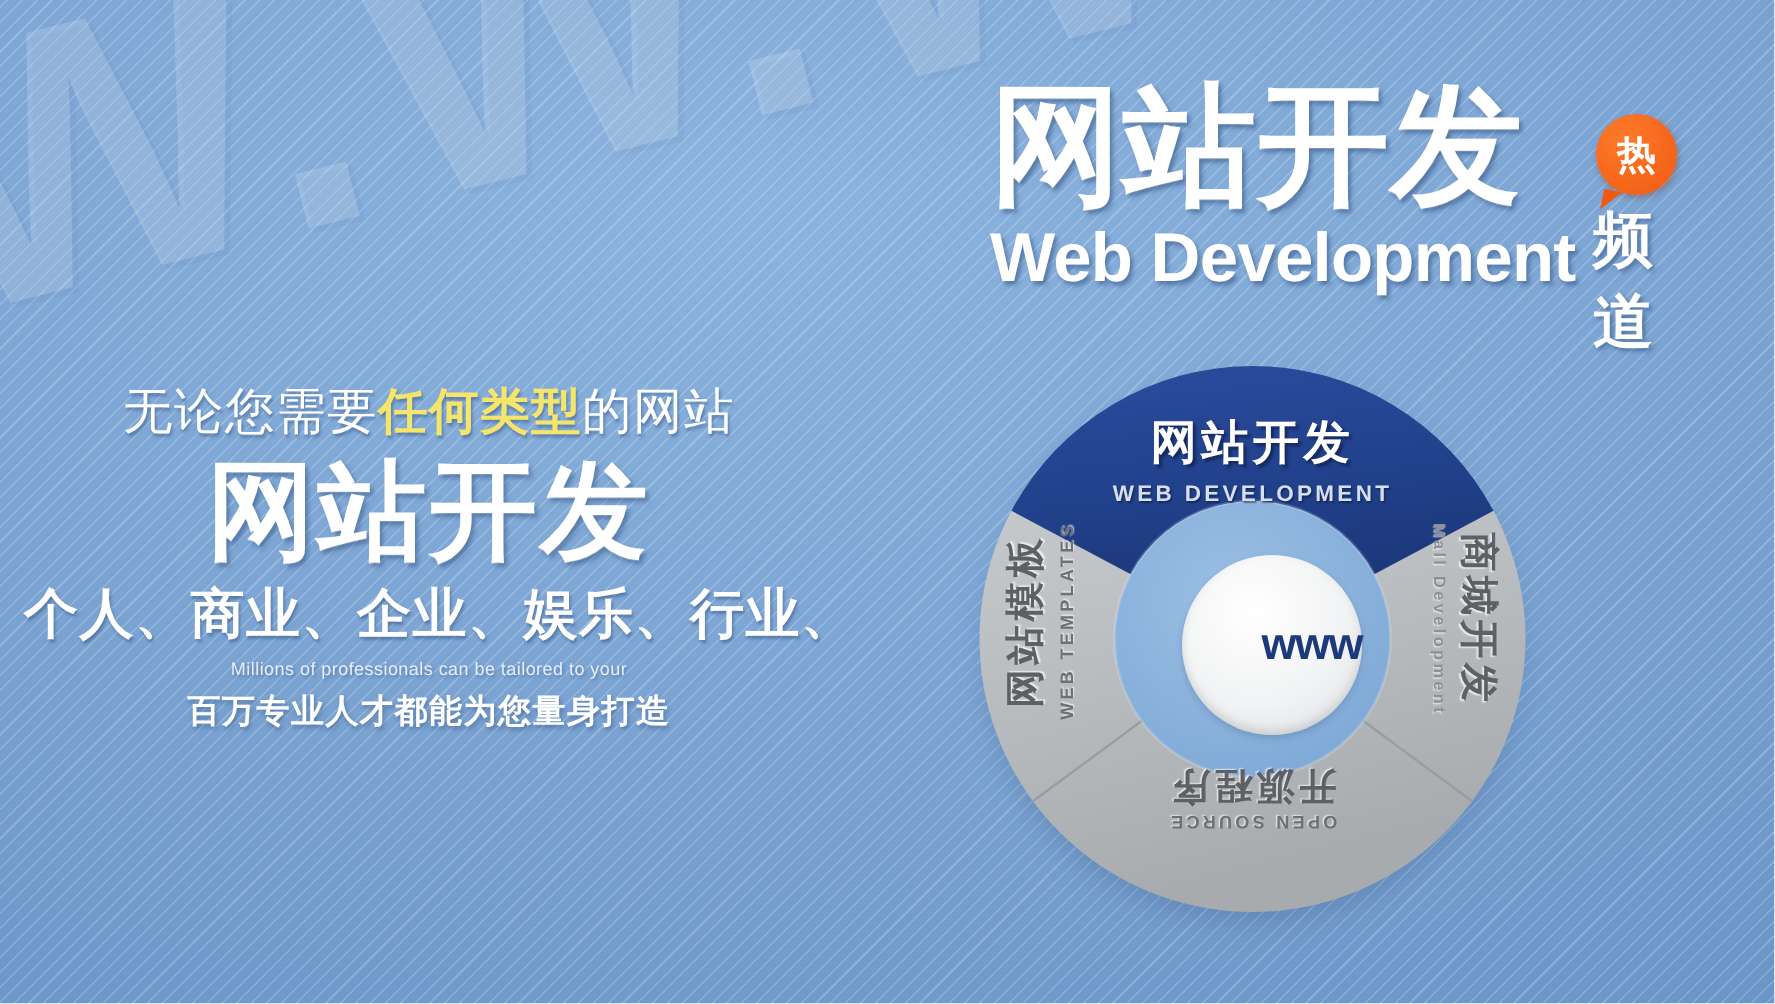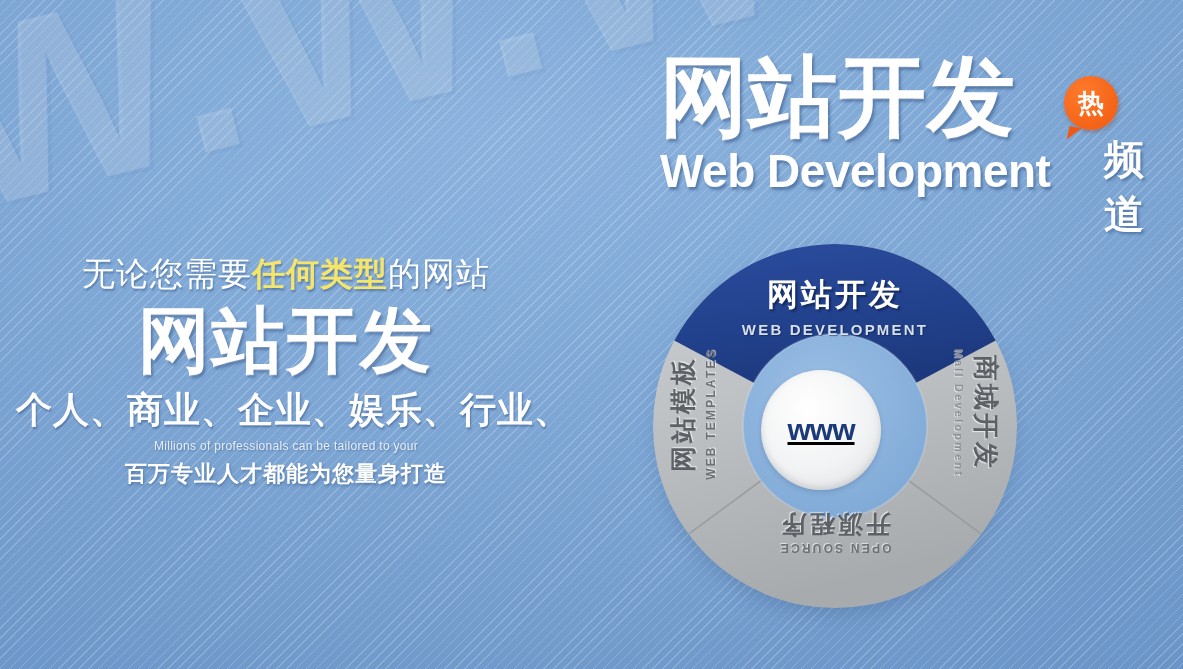--- a/index.html
+++ b/index.html
@@ -55,21 +55,20 @@
   #hot-badge:after {
     content:""; position:absolute; left:4px; bottom:-11px;
     border-left:12px solid #ef5a10; border-bottom:14px solid transparent;
     transform:rotate(12deg);
   }
   #channel-label {
     position:absolute; left:402px; top:80px;
     font-size:40px; font-weight:bold; color:#ffffff; letter-spacing:2px;
     text-shadow:2px 2px 3px rgba(45,80,130,0.55);
     font-family:Liberation Serif, serif;
-    margin-left:42px;
   }
 
   
   #copy { position:absolute; left:16px; top:252px; width:540px;text-align:center; }
   #lead {
     font-size:33px; color:#ffffff; letter-spacing:1px; white-space:nowrap;
     text-shadow:1px 2px 2px rgba(45,80,130,0.5);
     font-family:"DejaVu Sans","Liberation Sans",sans-serif;
   }
   #lead .hl { color:#f5e56a; font-weight:bold; }
@@ -144,26 +143,25 @@
   #lbl-bottom {
     left:90px; top:268px; width:200px;
     transform:rotate(180deg); transform-origin:50% 50%;
   }
   #lbl-bottom .seg-cn { font-size:25px; color:#5d6166;
      text-shadow:1px 1px 1px rgba(255,255,255,0.7); }
   #lbl-bottom .seg-en { font-size:12px; color:#6d7176; margin-top:3px;
      text-shadow:1px 1px 1px rgba(255,255,255,0.65); }
 
   #center-hub {
-    position:absolute; left:116px; top:130px; width:120px; height:120px;
+    position:absolute; left:143px; top:130px; width:120px; height:120px;
     border-radius:50%;
     background:radial-gradient(circle at 40% 32%, #ffffff 0%, #f2f3f4 55%, #dcdee0 100%);
-    display:flex; align-items:center; justify-content:center;
+    display:flex; align-items:center; justify-content:flex-end;
     box-shadow:inset 0 -3px 6px rgba(150,155,160,0.35), 0 2px 5px rgba(40,70,110,0.22);
-    text-decoration:underline;
   }
   #center-hub span {
     font-size:30px; font-weight:bold; color:#1b3a7a; letter-spacing:-1px;
     font-family:"Liberation Sans",sans-serif;
   }
 </style>
 </head>
 <body>
 
 <div id="banner">

